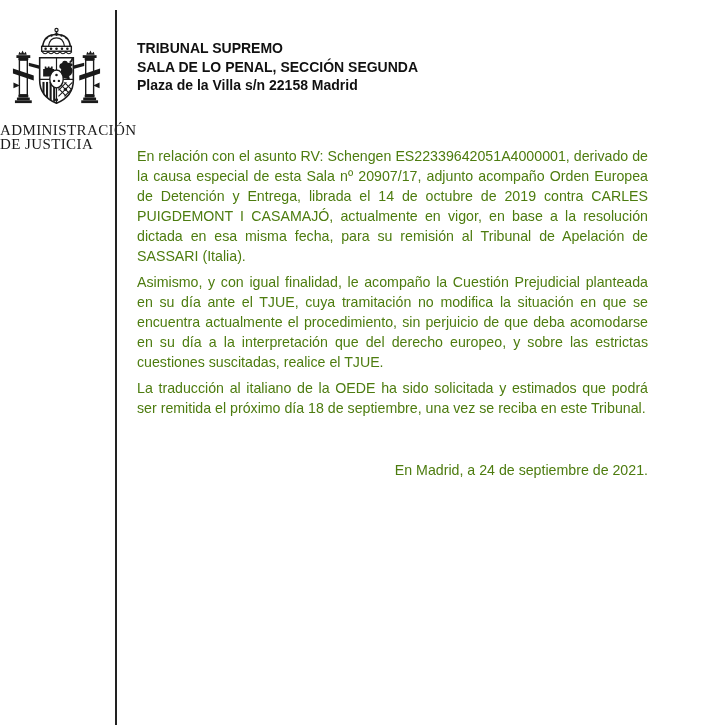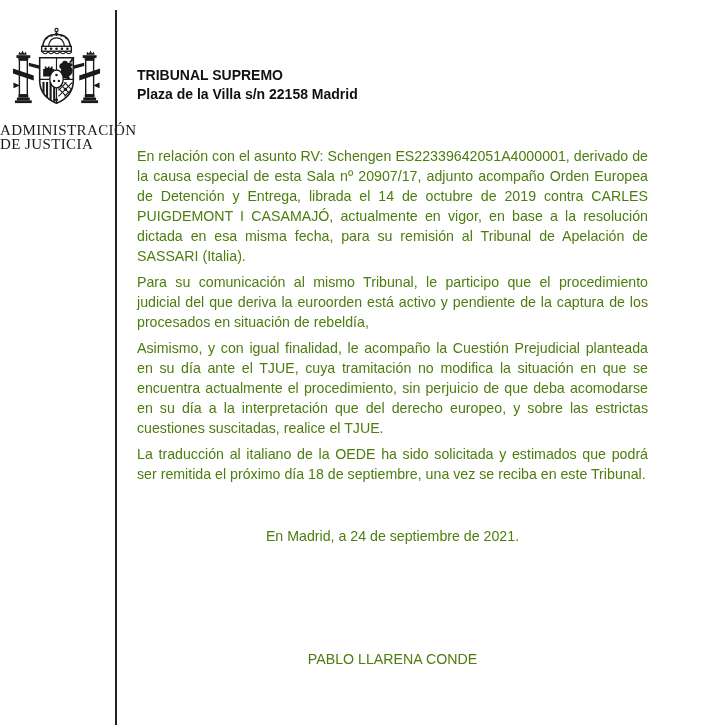--- a/index.html
+++ b/index.html
@@ -47,34 +47,33 @@
 
   
   .court-header {
     position: absolute;
     left: 137px; top: 39px;
     width: 520px;
     font-weight: bold;
     font-size: 14px;
     line-height: 18.5px;
     color: #111111;
-    margin-top: 27px;
   }
   .letter-body {
     position: absolute;
     left: 137px; top: 146px;
     width: 511px;
     font-size: 14.2px;
     line-height: 20px;
     color: #4d7c0f;
     text-align: justify;
   }
   .letter-body p { margin: 0 0 6px 0; }
   .letter-body p.date {
-    text-align: center;
+    text-align: right;
     margin: 42px 0 0 0;
   }
   .letter-body p.signature {
     text-align: center;
     margin: 103px 0 0 0;
   }
 </style>
 </head>
 <body>
 
@@ -165,25 +164,24 @@
     <div class="org">
       <div>ADMINISTRACIÓN</div>
       <div>DE JUSTICIA</div>
     </div>
   </aside>
 
   <div class="divider"></div>
 
   <header class="court-header">
     <div>TRIBUNAL SUPREMO</div>
+    <div>SALA DE LO PENAL, SECCIÓN SEGUNDA</div>
     <div>Plaza de la Villa s/n 22158 Madrid</div>
   </header>
 
   <main class="letter-body">
     <p>En relación con el asunto RV: Schengen ES22339642051A4000001, derivado de la causa especial de esta Sala nº 20907/17, adjunto acompaño Orden Europea de Detención y Entrega, librada el 14 de octubre de 2019 contra CARLES PUIGDEMONT I CASAMAJÓ, actualmente en vigor, en base a la resolución dictada en esa misma fecha, para su remisión al Tribunal de Apelación de SASSARI (Italia).</p>
-    <p>Para su comunicación al mismo Tribunal, le participo que el procedimiento judicial del que deriva la euroorden está activo y pendiente de la captura de los procesados en situación de rebeldía,</p>
     <p>Asimismo, y con igual finalidad, le acompaño la Cuestión Prejudicial planteada en su día ante el TJUE, cuya tramitación no modifica la situación en que se encuentra actualmente el procedimiento, sin perjuicio de que deba acomodarse en su día a la interpretación que del derecho europeo, y sobre las estrictas cuestiones suscitadas, realice el TJUE.</p>
     <p>La traducción al italiano de la OEDE ha sido solicitada y estimados que podrá ser remitida el próximo día 18 de septiembre, una vez se reciba en este Tribunal.</p>
     <p class="date">En Madrid, a 24 de septiembre de 2021.</p>
-    <p class="signature">PABLO LLARENA CONDE</p>
   </main>
 
 </div>
 
 </body></html>

